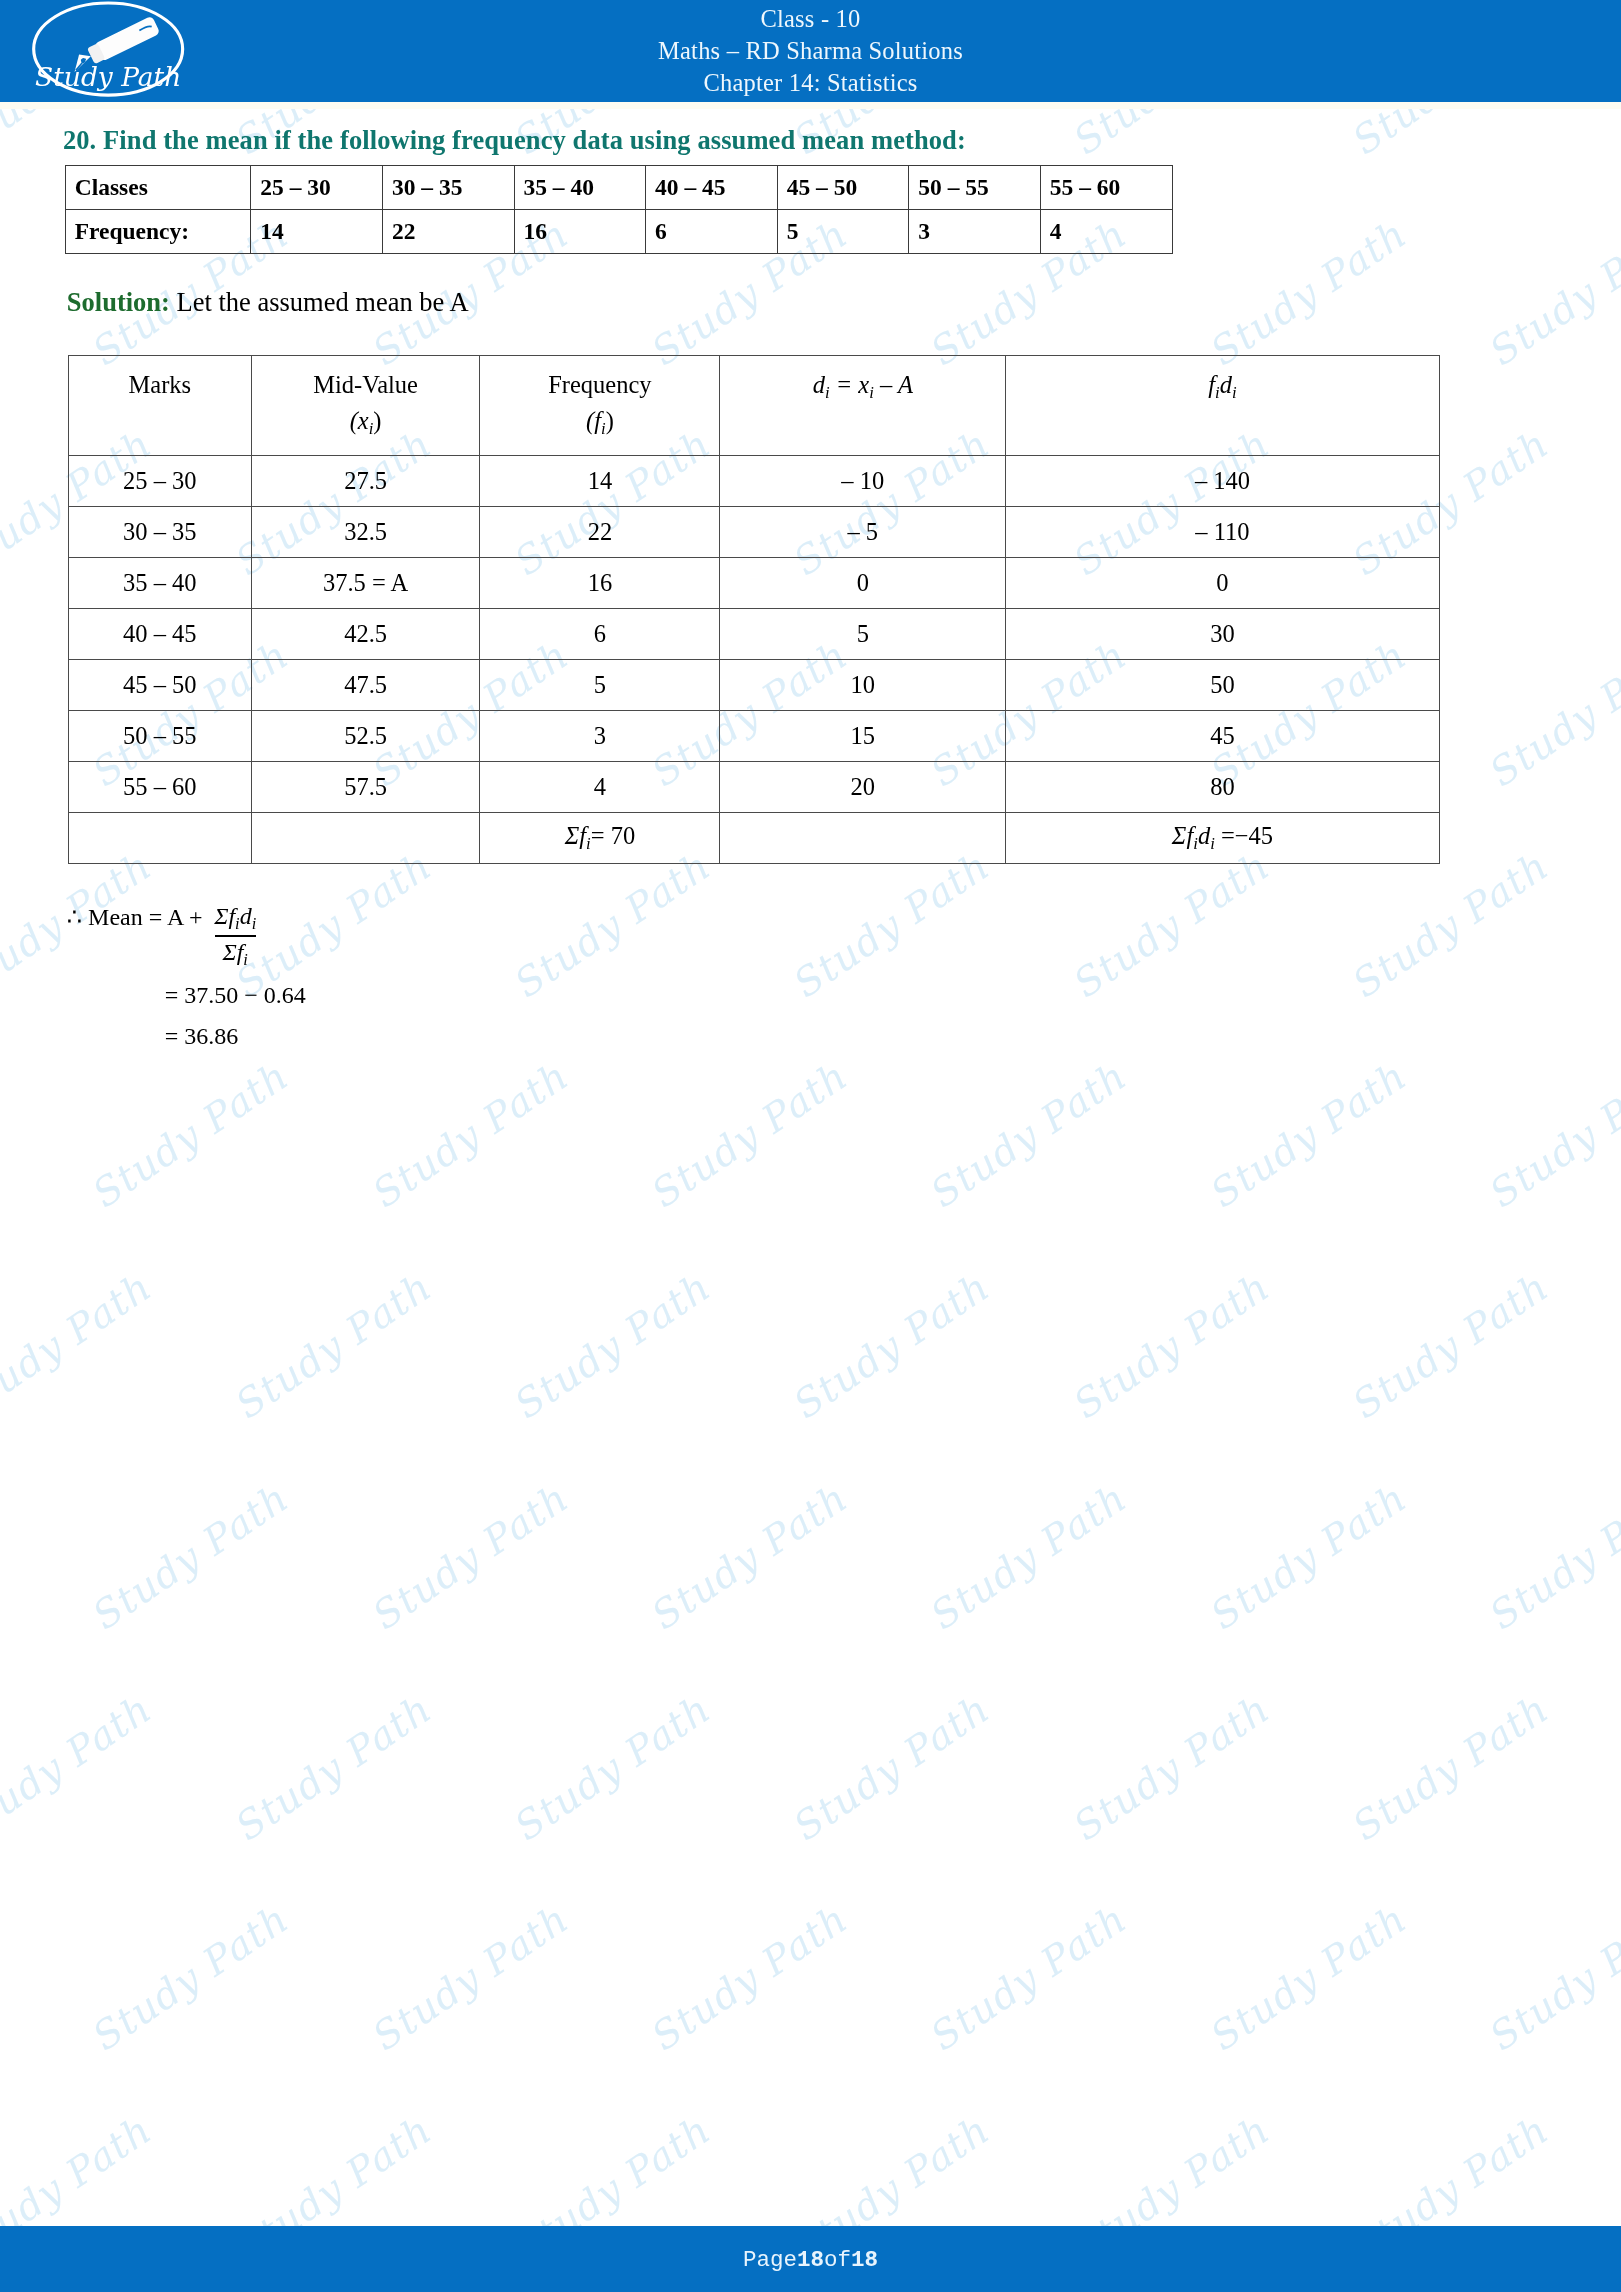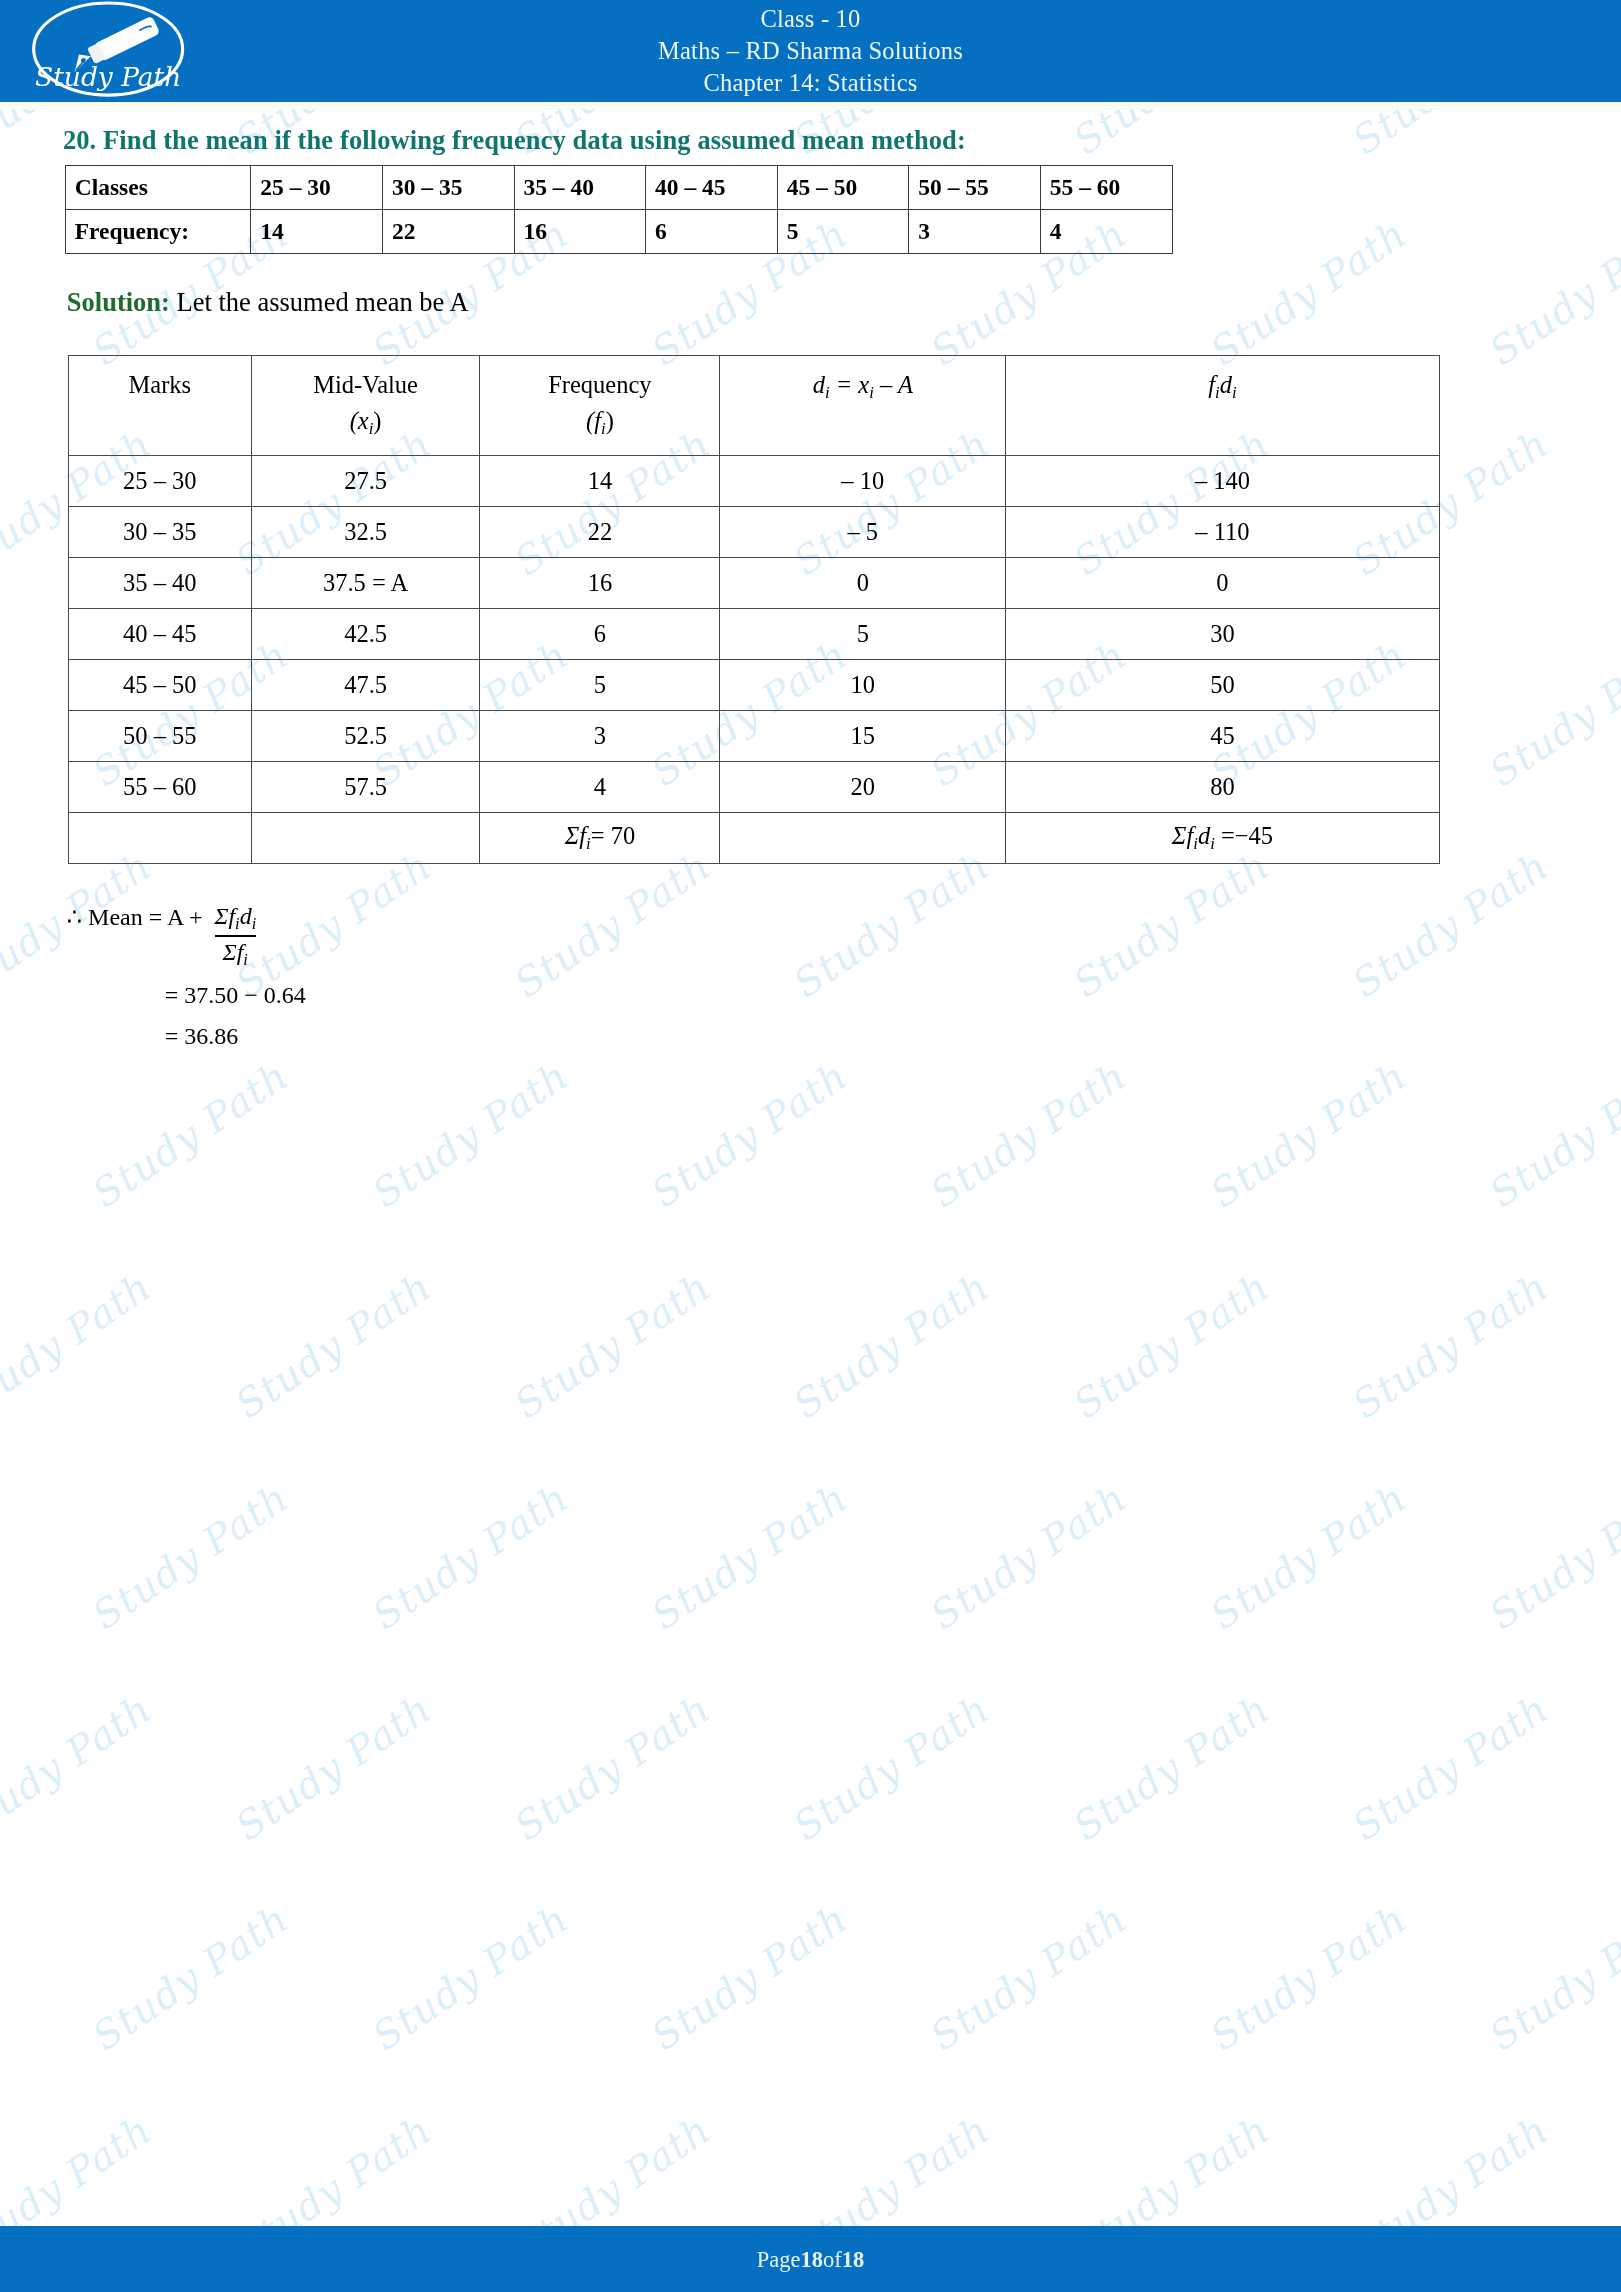--- a/index.html
+++ b/index.html
@@ -174,21 +174,21 @@
   .footer {
     position: absolute;
     left: 0; right: 0; bottom: 0;
     height: 67px;
     background: #056FC2;
     color: #e8f4fd;
     display: flex;
     align-items: center;
     justify-content: center;
     font-size: 22.5px;
-    font-family: Liberation Serif, serif;
+    font-family: Liberation Mono, monospace;
     z-index: 3;
   }
   .footer b { font-weight: 700; }
 </style>
 </head>
 <body>
 
 <div class="page">
 
   <div class="watermark-layer" id="wmlayer">

